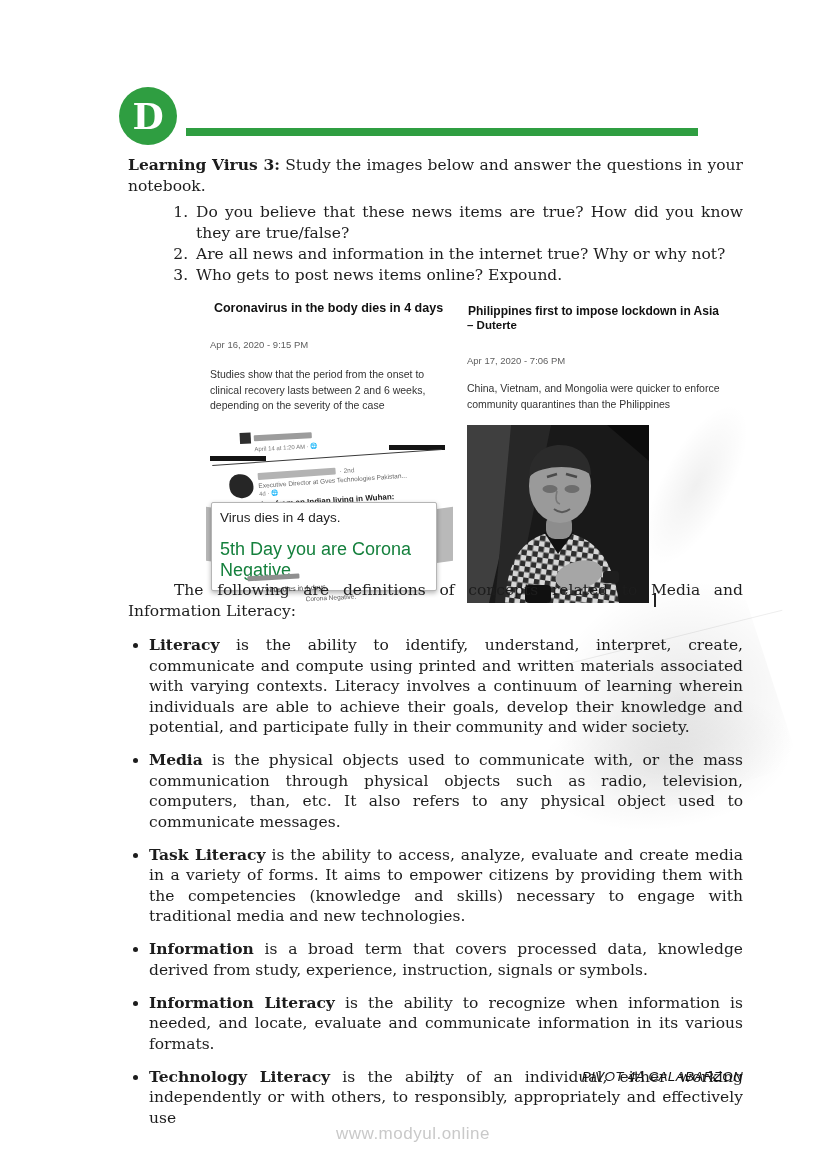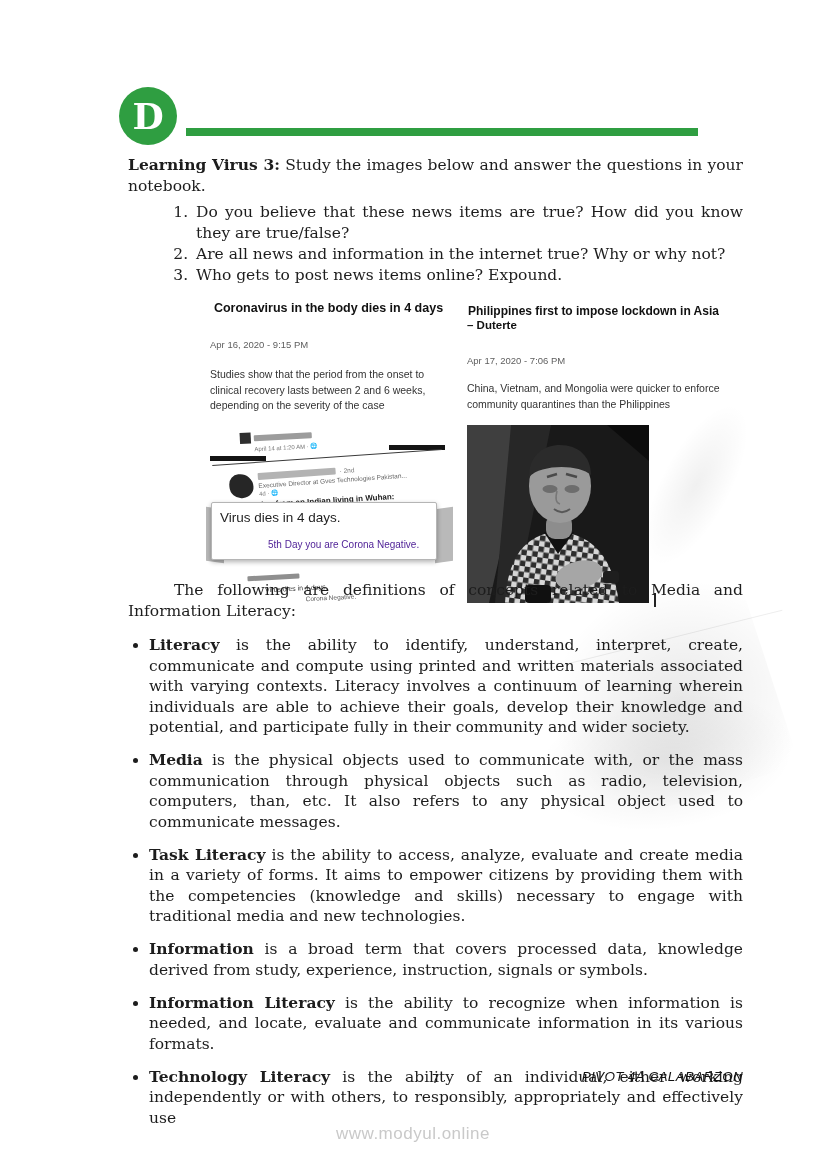--- a/index.html
+++ b/index.html
@@ -75,21 +75,21 @@
   .p2-age  { font-size:6px; color:#777; margin-top:1px; }
   .p2-intro { font-size:8px; color:#222; margin-top:4px; font-weight:bold; transform:rotate(.5deg); }
   .p2-partial { font-size:7px; color:#222; font-weight:bold; margin-top:3px; margin-left:48px; }
   .flap { position:absolute; background:#b9b9b9; height:54px; width:18px; top:84px; }
   .flap-l { left:-4px; transform:skewY(8deg); }
   .flap-r { right:-6px; transform:skewY(-8deg); }
   .callout { position:absolute; left:1px; top:78px; width:226px;
     background:#fff; border:1px solid #b5b5b5; border-radius:2px;
     box-shadow:0 2px 5px rgba(0,0,0,.3); padding:7px 8px 9px 8px; }
   .callout .c1 { font-size:13.5px; color:#1f1f1f; }
-  .callout .c2 { font-size:10px; color:#4c1d95; margin-top:14px;margin-left:48px; }
+  .callout .c2 { font-size:18px; color:#15803d; margin-top:14px; }
   .echo { position:absolute; left:0; top:148px; width:100%; transform:rotate(-3deg); }
   .echo-r1 { display:flex; align-items:center; gap:4px; margin-left:38px; }
   .echo-r1 .redact { width:52px; height:5px; background:#8f8f8f; }
   .echo-t1 { font-size:7px; color:#333; margin:6px 0 0 55px; }
   .echo-t2 { font-size:6.5px; color:#555; margin:4px 0 0 95px; }
 
   
   .photo { margin-top:13px; width:182px; height:178px; display:block; }
   .photo-tick { position:absolute; left:187px; bottom:-4px; width:2px; height:14px; background:#222; }
 

